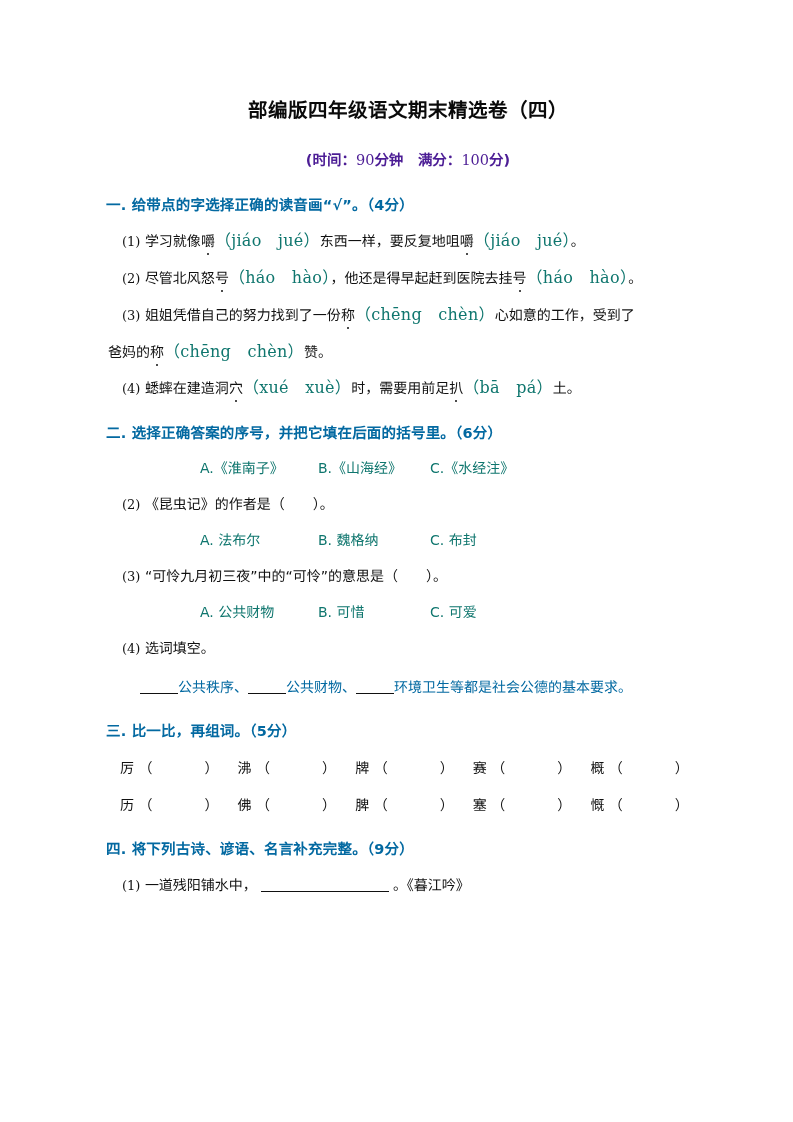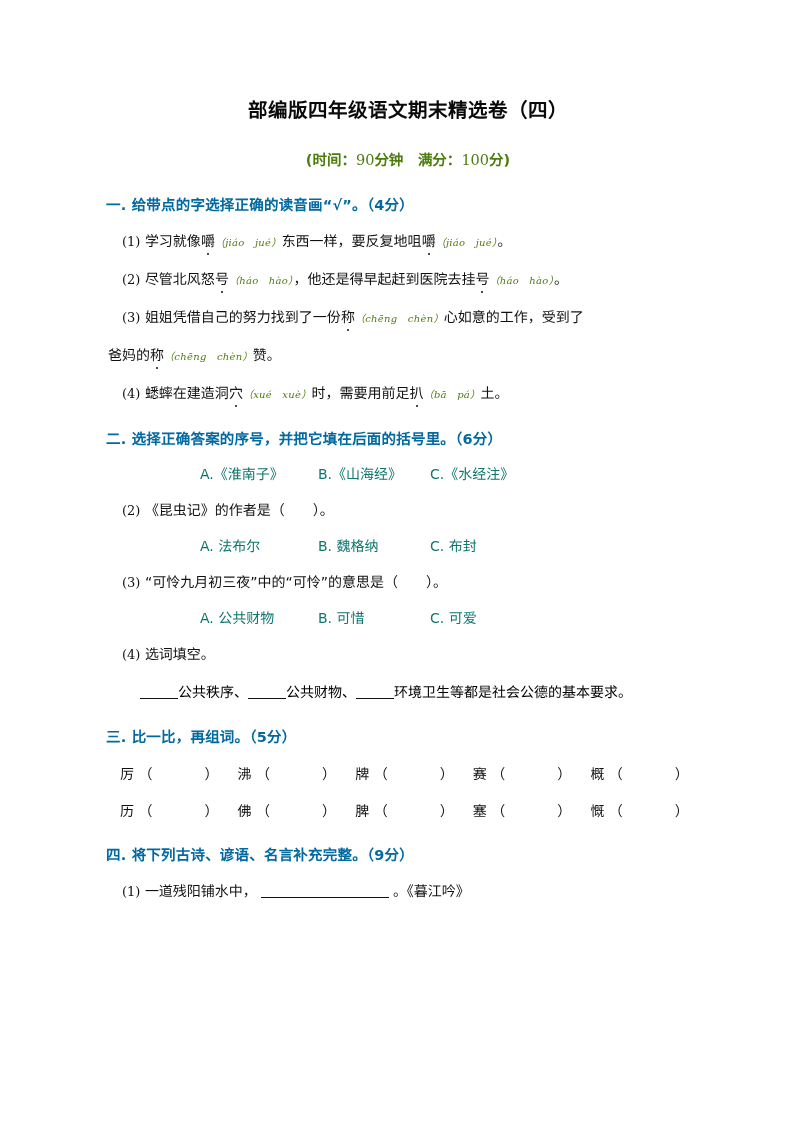--- a/index.html
+++ b/index.html
@@ -38,21 +38,21 @@
     margin: 0 0 0 0;
     line-height: 30px;
     color: #0a0a0a;
   }
   .doc-subtitle {
     text-align: center;
     font-size: 14.5px;
     font-weight: bold;
     margin: 22px 0 0 0;
     line-height: 24px;
-    color: #4d7c0f;
+    color: #4c1d95;
   }
   .doc-subtitle .num {
     font-family: "DejaVu Serif", "Liberation Serif", serif;
     font-weight: normal;
   }
   .section-heading {
     font-size: 14.5px;
     font-weight: bold;
     margin: 22px 0 0 -2px;
     line-height: 22px;
@@ -72,24 +72,23 @@
     margin: 14px 0 0 0;
     padding-left: 0px;
     color: #111111;
   }
   .qnum {
     font-family: "DejaVu Serif", "Liberation Serif", serif;
     font-size: 13px;
   }
   .py {
     font-family: "DejaVu Serif", "Liberation Serif", serif;
-    font-size: 10px;
+    font-size: 16px;
     letter-spacing: 0.3px;
-    color: #4d7c0f;
-    font-style: italic;
+    color: #0f766e;
   }
   .dotted {
     position: relative;
     display: inline-block;
   }
   .dotted::after {
     content: "";
     position: absolute;
     left: 50%;
     bottom: -3px;
@@ -115,22 +114,21 @@
     margin: 14px 0 0 0;
     padding-left: 160px;
     color: #111111;
   }
   .wordbank span { margin-right: 22px; }
   .fillsent {
     font-size: 14px;
     line-height: 22px;
     margin: 16px 0 0 0;
     padding-left: 32px;
-    color: #000000;
-    font-family: Liberation Serif, serif;
+    color: #0369a1;
   }
   .blank-s {
     display: inline-block;
     width: 38px;
     border-bottom: 1.4px solid #111111;
     vertical-align: -2px;
   }
   .blank-long {
     display: inline-block;
     width: 128px;

